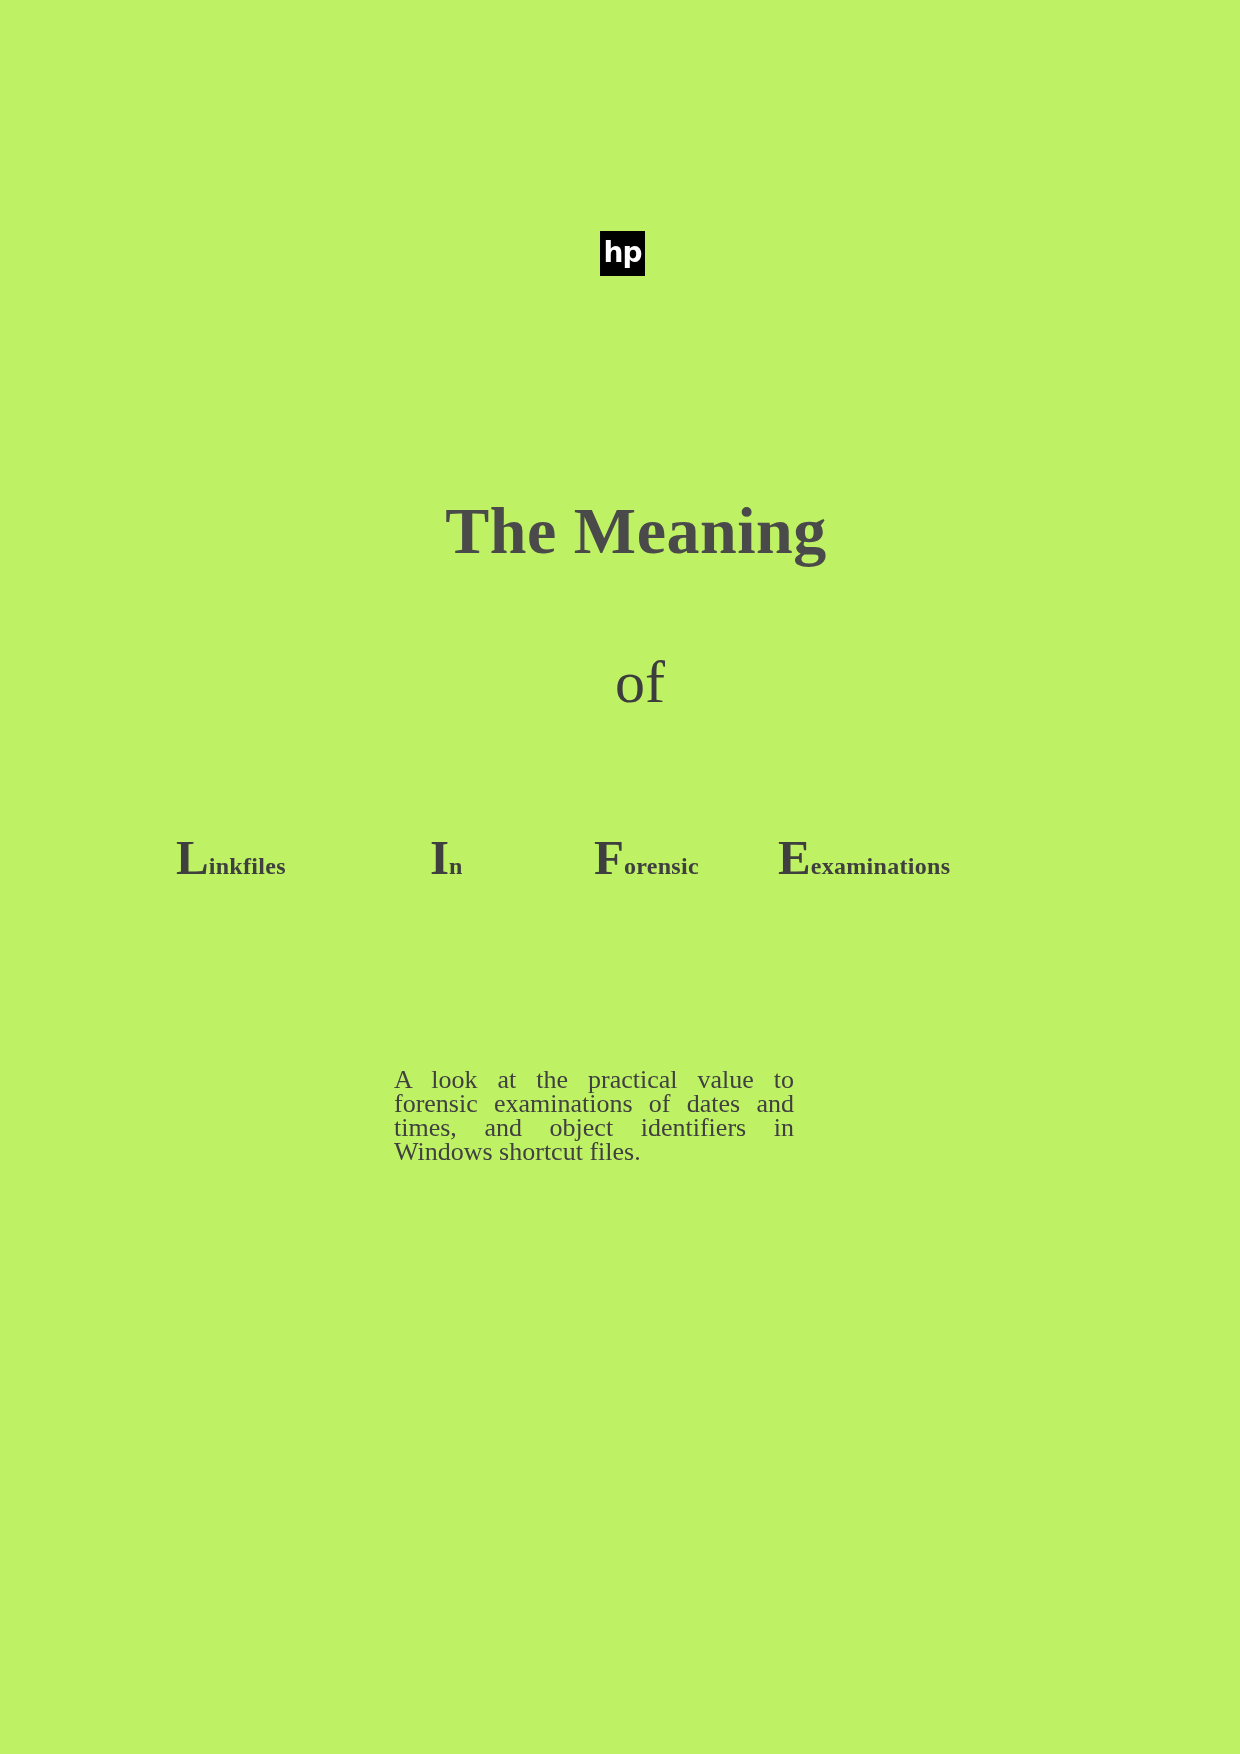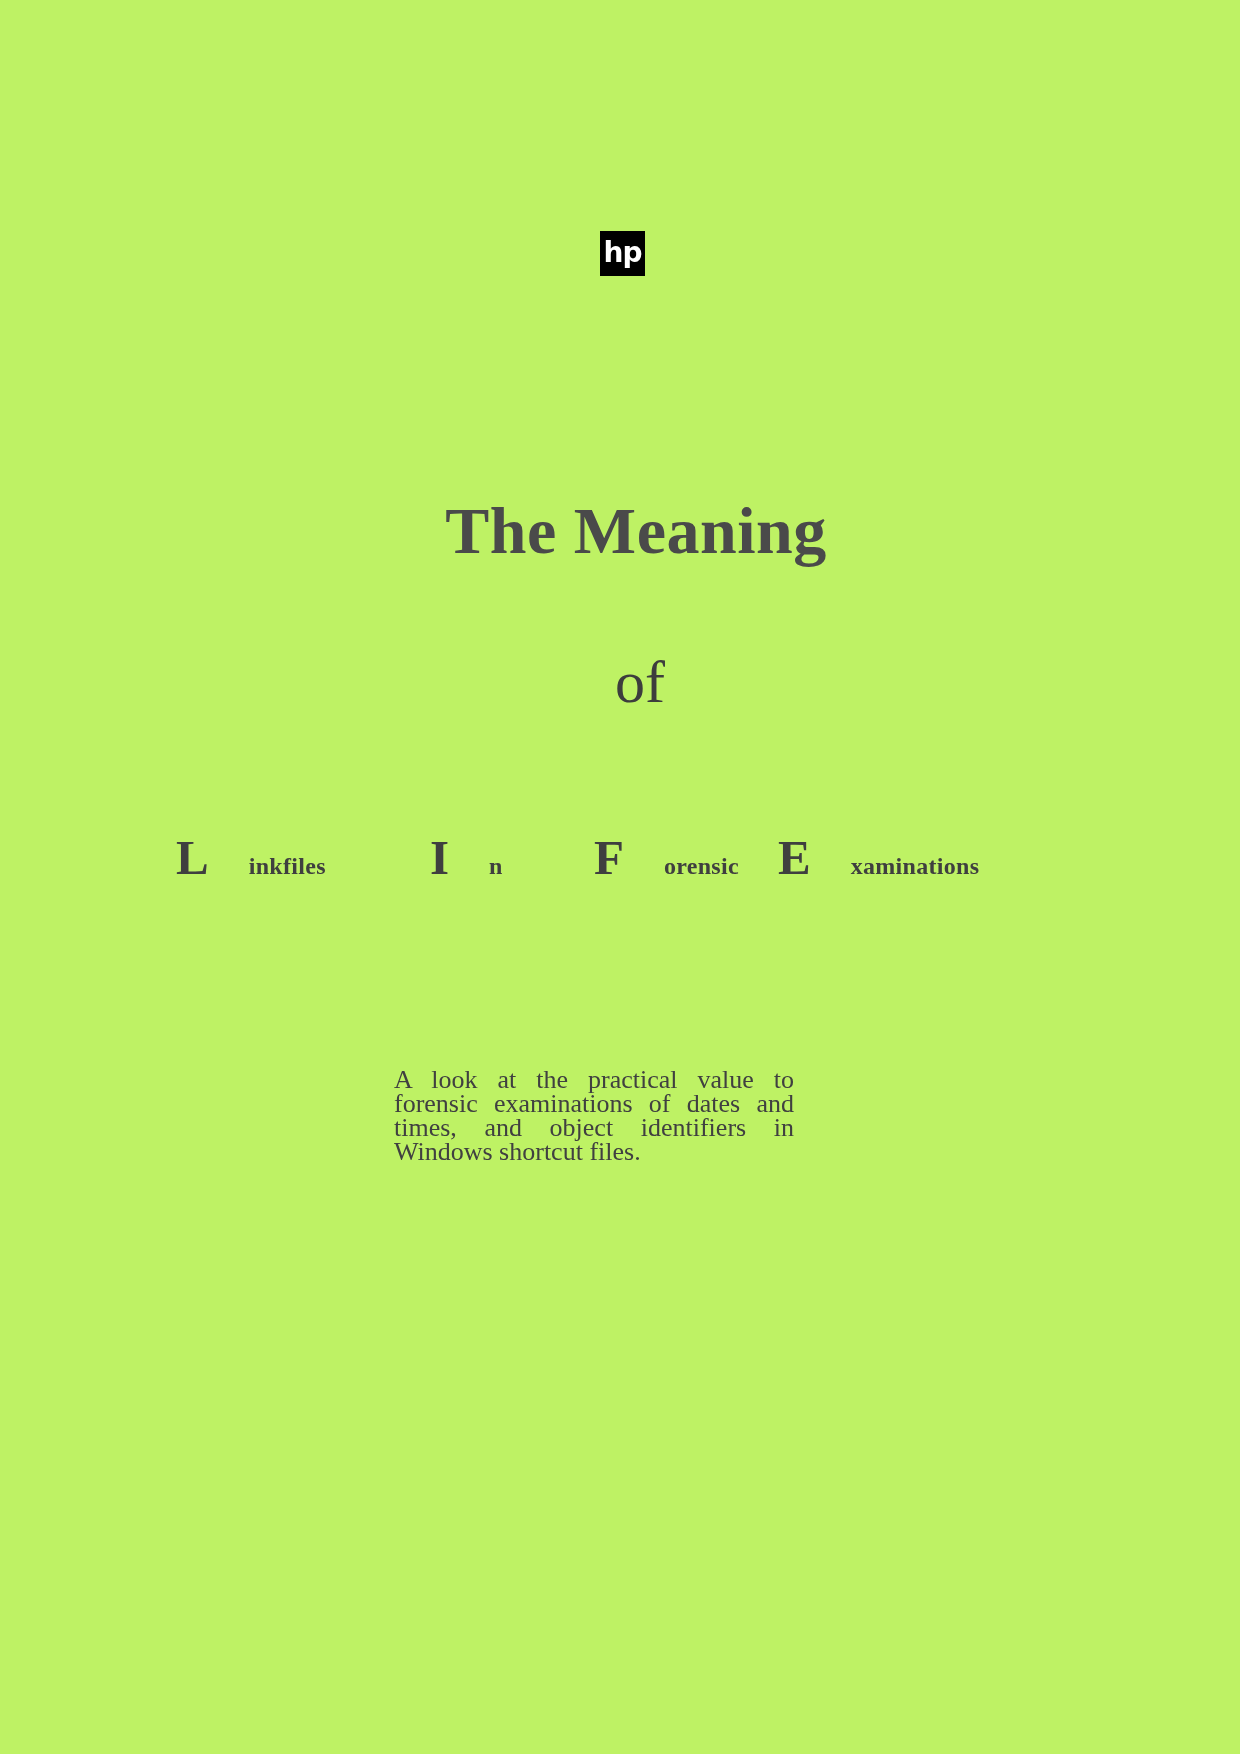--- a/index.html
+++ b/index.html
@@ -94,21 +94,20 @@
   .acro-word .cap {
     font-size: 49px;
     font-weight: 700;
     line-height: 1;
     vertical-align: baseline;
   }
   .acro-word .rest {
     font-size: 24px;
     font-weight: 700;
     letter-spacing: 0.3px;
-    margin-left: 40px;
   }
   #acro-0 { left: 0px; }
   #acro-1 { left: 254px; }
   #acro-2 { left: 418px; }
   #acro-3 { left: 602px; }
 
   
   .abstract {
     position: absolute;
     left: 394px;
@@ -154,20 +153,20 @@
     <span class="acro-word" id="acro-0">
       <span class="cap">L</span><span class="rest">inkfiles</span>
     </span>
     <span class="acro-word" id="acro-1">
       <span class="cap">I</span><span class="rest">n</span>
     </span>
     <span class="acro-word" id="acro-2">
       <span class="cap">F</span><span class="rest">orensic</span>
     </span>
     <span class="acro-word" id="acro-3">
-      <span class="cap">E</span><span class="rest">xaminations</span>
+      <span class="cap">E</span><span class="rest">examinations</span>
     </span>
   </div>
 
   <div class="abstract">A look at the practical value to forensic examinations of dates and times, and object identifiers in Windows shortcut files.</div>
 
 
 </div>
 
 </body></html>

